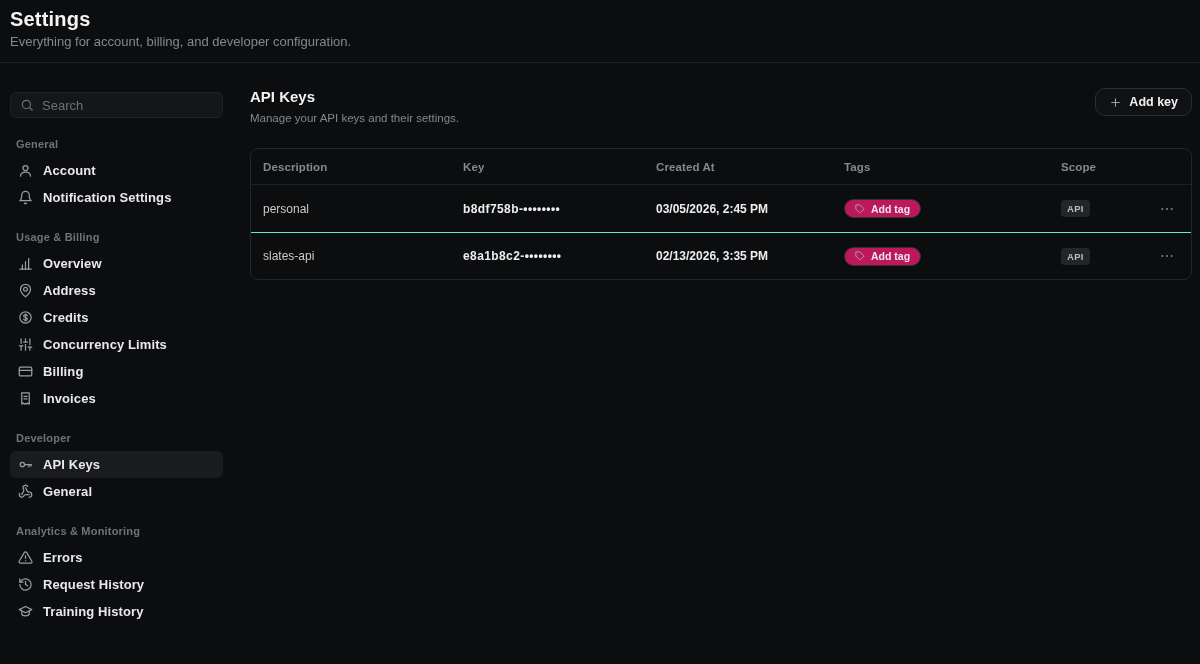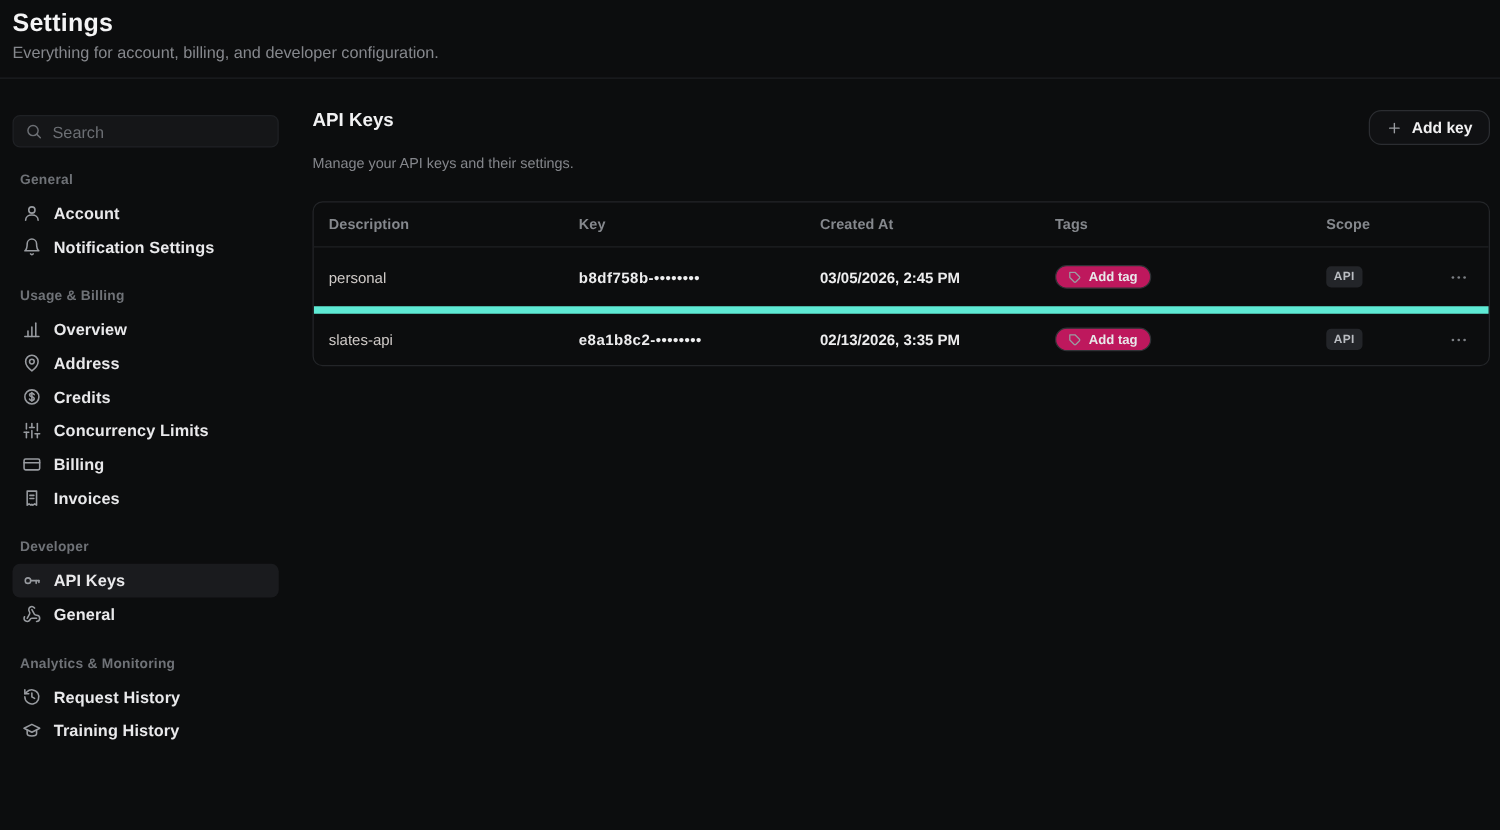--- a/index.html
+++ b/index.html
@@ -46,42 +46,42 @@
     cursor: pointer; color: #989ba0;
   }
   .nav-item .nav-label { font-size: 13px; font-weight: bold; color: #e9e9eb; letter-spacing: .1px; }
   .nav-item.active { background: #1a1b1e; }
   .nav-item svg { flex: 0 0 auto; }
 
   
   .main { flex: 1 1 auto; padding: 25px 16px 0 10px; }
   .main-header { display: flex; align-items: flex-start; justify-content: space-between; }
   .main-title { font-size: 15px; font-weight: bold; color: #f2f2f3; }
-  .main-subtitle { font-size: 11.5px; color: #85878c; margin-top: 20px; }
+  .main-subtitle { font-size: 11.5px; color: #85878c; margin-top: 7px; }
 
   .add-key-btn {
     display: flex; align-items: center; gap: 7px;
     height: 28px; padding: 0 13px;
     background: #101113; border: 1px solid #2b2d31; border-radius: 10px;
     color: #f0f0f1; font-size: 12.5px; font-weight: bold; cursor: pointer;
     font-family: "Liberation Sans", sans-serif;
   }
   .add-key-btn .plus { color: #9a9da2; }
 
   
   .table { margin-top: 24px; border: 1px solid #232528; border-radius: 8px; overflow: hidden; }
   .trow {
     display: grid;
     grid-template-columns: 200px 193px 188px 217px 94px 1fr;
     align-items: center;
     padding: 0 12px;
   }
   .trow.head { height: 36px; border-bottom: 1px solid #1e2023; }
   .trow.body-row { height: 47px; }
-  .trow.body-row + .trow.body-row { border-top: 6px solid #5eead4; }
+  .trow.body-row + .trow.body-row { border-top: 1px solid #5eead4; }
   .th { font-size: 11.5px; font-weight: bold; color: #85888d; letter-spacing: .1px; }
   .td-desc { font-size: 12px; color: #cfcac7; }
   .td-key { font-size: 12px; font-weight: bold; color: #ededee; letter-spacing: .4px; }
   .td-date { font-size: 12px; font-weight: bold; color: #ededee; }
 
   .add-tag-pill {
     display: inline-flex; align-items: center; gap: 6px;
     height: 19px; padding: 0 10px;
     background: #be185d; border: 1px solid #303236; border-radius: 10px;
     color: #e8e8ea; font-size: 10.5px; font-weight: bold; cursor: pointer;
@@ -237,20 +237,30 @@
               <path d="m6 17 3.13-5.78c.53-.97.1-2.18-.5-3.1a4 4 0 1 1 6.89-4.06"></path>
               <path d="m12 6 3.13 5.73C15.66 12.7 16.9 13 18 13a4 4 0 0 1 0 8"></path>
             </svg>
         </span>
         <span class="nav-label">General</span>
       </div>
     </div>
 
     <div class="nav-section">
       <div class="nav-section-label">Analytics &amp; Monitoring</div>
+      <div class="nav-item">
+        <span style="display:flex">
+          <svg width="15" height="15" viewBox="0 0 24 24" fill="none" stroke="currentColor" stroke-width="2" stroke-linecap="round" stroke-linejoin="round">
+              <path d="M10.29 3.86 1.82 18a2 2 0 0 0 1.71 3h16.94a2 2 0 0 0 1.71-3L13.71 3.86a2 2 0 0 0-3.42 0z"></path>
+              <line x1="12" y1="9" x2="12" y2="13"></line>
+              <line x1="12" y1="17" x2="12.01" y2="17"></line>
+            </svg>
+        </span>
+        <span class="nav-label">Errors</span>
+      </div>
       <div class="nav-item">
         <span style="display:flex">
           <svg width="15" height="15" viewBox="0 0 24 24" fill="none" stroke="currentColor" stroke-width="2" stroke-linecap="round" stroke-linejoin="round">
               <path d="M3 12a9 9 0 1 0 2.64-6.36L3 8"></path>
               <path d="M3 3v5h5"></path>
               <path d="M12 7v5l3.5 2"></path>
             </svg>
         </span>
         <span class="nav-label">Request History</span>
       </div>

